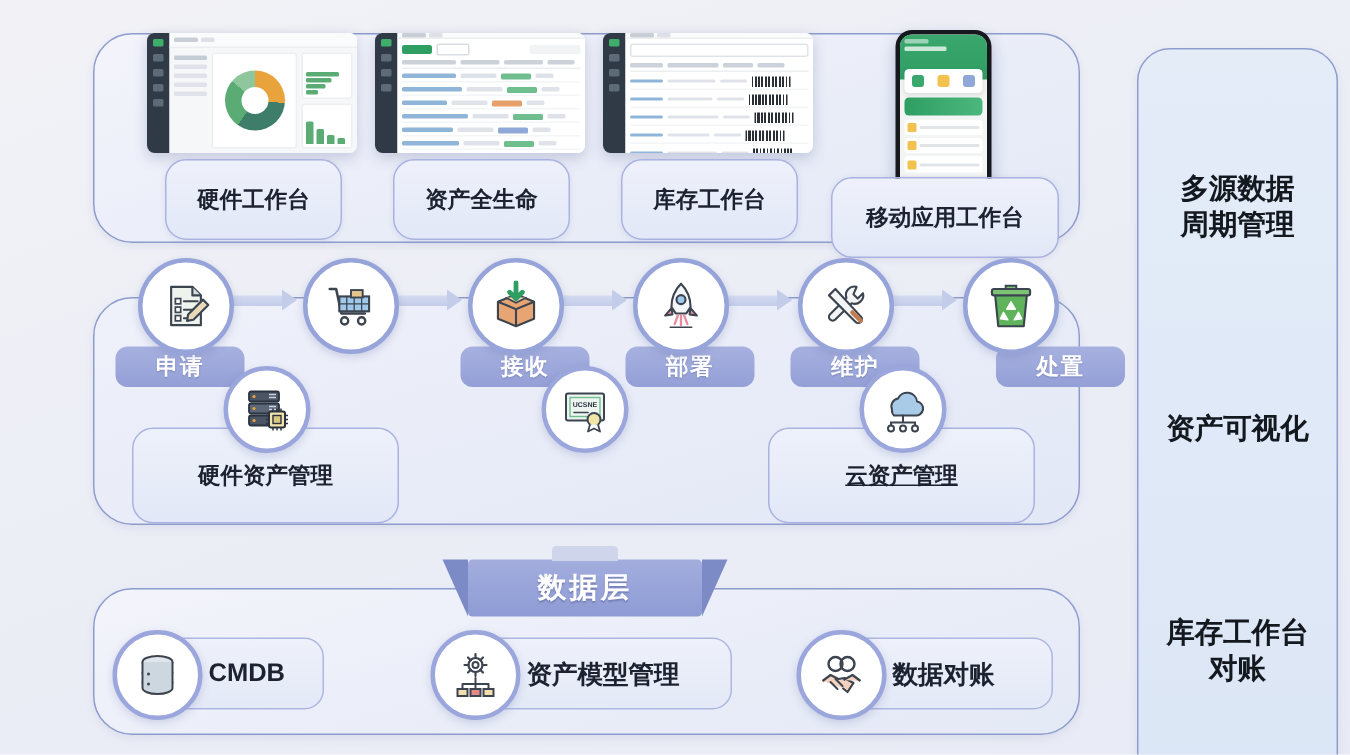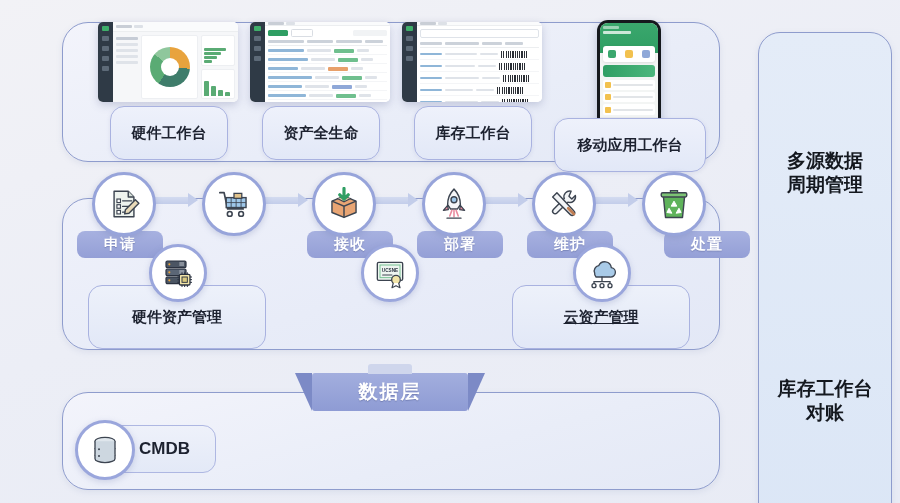--- a/index.html
+++ b/index.html
@@ -588,26 +588,55 @@
         <path d="M9 11v10c0 3.3 6.7 6 15 6s15-2.7 15-6V11" fill="#cdd7e0" stroke="#3c4450" stroke-width="2"></path>
         <path d="M9 21v10c0 3.3 6.7 6 15 6s15-2.7 15-6V21" fill="#cdd7e0" stroke="#3c4450" stroke-width="2"></path>
         <path d="M9 31v6c0 3.3 6.7 6 15 6s15-2.7 15-6v-6" fill="#cdd7e0" stroke="#3c4450" stroke-width="2"></path>
         <circle cx="15" cy="23" r="1.5" fill="#3c4450"></circle>
         <circle cx="15" cy="33" r="1.5" fill="#3c4450"></circle>
       </svg>
     </span>
     <span class="lbl">CMDB</span>
   </div>
 
-
+  <div class="chip" style="left:296px;top:425px;width:190px;">
+    <span class="chip-ic">
+      <svg viewBox="0 0 48 48">
+        <circle cx="24" cy="14" r="7" fill="#fff" stroke="#3c4450" stroke-width="2.2"></circle>
+        <circle cx="24" cy="14" r="3" fill="#fff" stroke="#3c4450" stroke-width="2"></circle>
+        <path d="M24 3v4M24 21v4M13 14h4M31 14h4M16.5 6.5l2.8 2.8M28.7 18.7l2.8 2.8M31.5 6.5l-2.8 2.8M19.3 18.7l-2.8 2.8" stroke="#3c4450" stroke-width="2.2" stroke-linecap="round"></path>
+        <path d="M24 27v6M11 33h26M11 33v5M24 33v5M37 33v5" fill="none" stroke="#3c4450" stroke-width="2" stroke-linecap="round"></path>
+        <rect x="6" y="38" width="10" height="7" fill="#f2dfae" stroke="#3c4450" stroke-width="2"></rect>
+        <rect x="19" y="38" width="10" height="7" fill="#e58a87" stroke="#3c4450" stroke-width="2"></rect>
+        <rect x="32" y="38" width="10" height="7" fill="#f2dfae" stroke="#3c4450" stroke-width="2"></rect>
+      </svg>
+    </span>
+    <span class="lbl">资产模型管理</span>
+  </div>
+
+  <div class="chip" style="left:540px;top:425px;width:160px;">
+    <span class="chip-ic">
+      <svg viewBox="0 0 48 48">
+        <circle cx="18" cy="13" r="7" fill="none" stroke="#3c4450" stroke-width="2.4"></circle>
+        <circle cx="30" cy="13" r="7" fill="none" stroke="#3c4450" stroke-width="2.4"></circle>
+        <path d="M5 30l8-6 8 4 6-1 9 5-6 9-5-4" fill="#f3d2c0" stroke="#3c4450" stroke-width="2.2" stroke-linejoin="round"></path>
+        <path d="M43 30l-8-6-9 5" fill="#f3d2c0" stroke="#3c4450" stroke-width="2.2" stroke-linejoin="round"></path>
+        <path d="M13 31l7 7M18 28l7 7" stroke="#3c4450" stroke-width="2" stroke-linecap="round"></path>
+      </svg>
+    </span>
+    <span class="lbl">数据对账</span>
+  </div>
 
   <div class="rpanel" style="left:758px;top:32px;width:132px;height:456px;">
     <div>
       <span>多源数据</span><br>
       <span>周期管理</span>
     </div>
     <div>
+      <span>资产可视化</span>
+    </div>
+    <div>
       <span>库存工作台</span><br>
       <span>对账</span>
     </div>
   </div>
 
 </div>
 
 </body></html>

